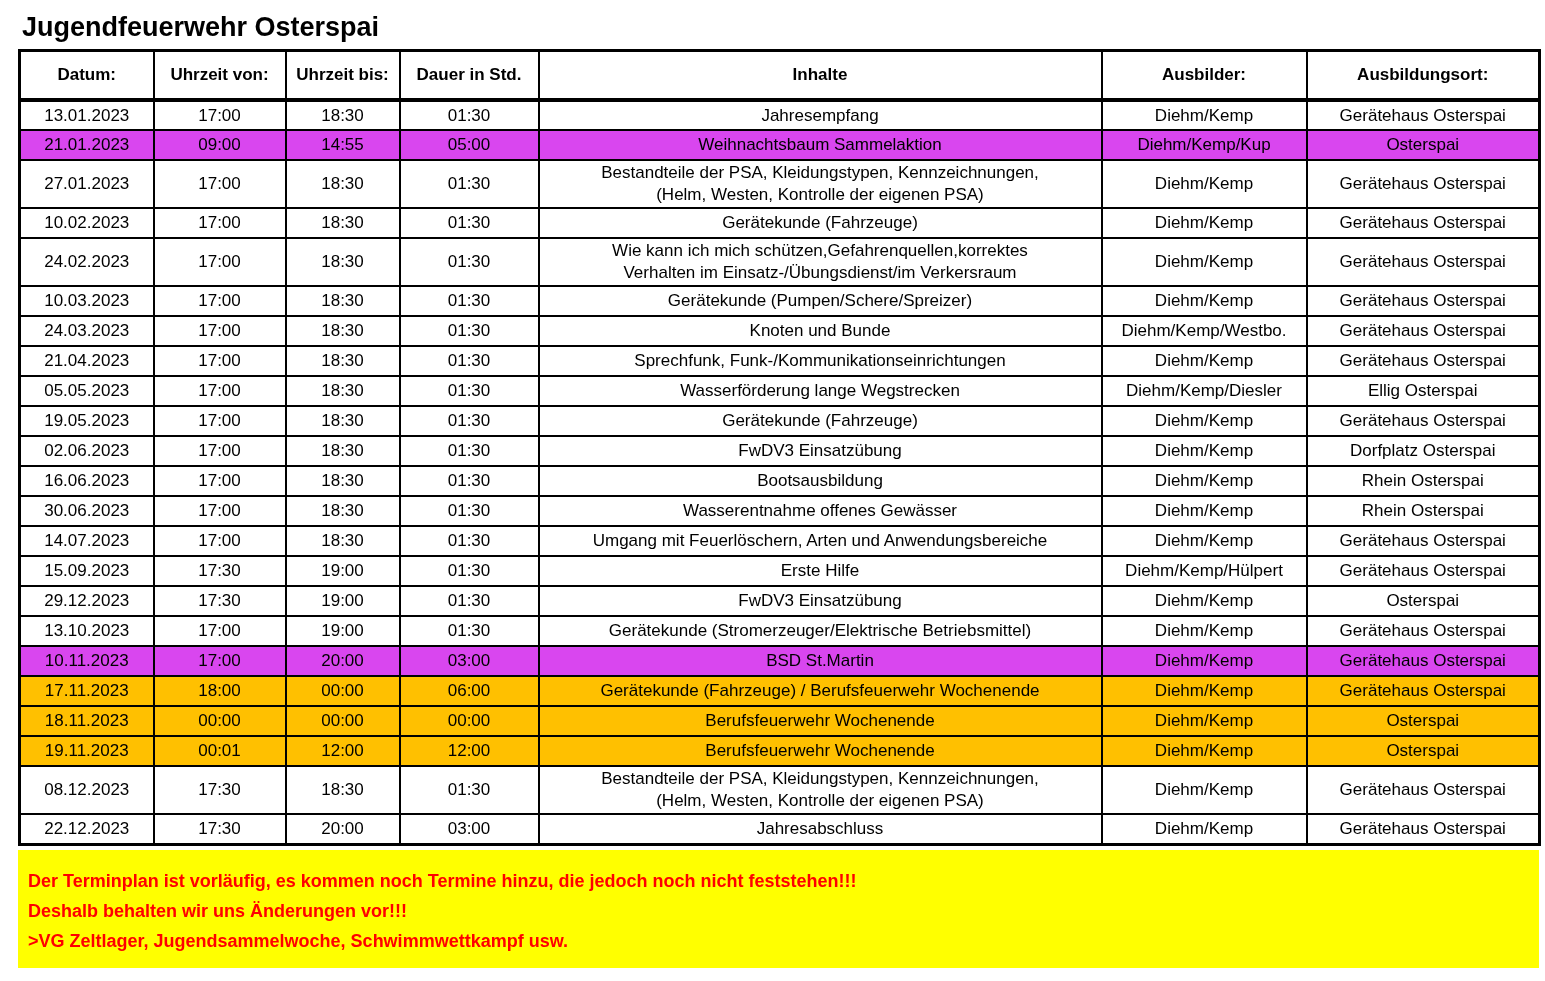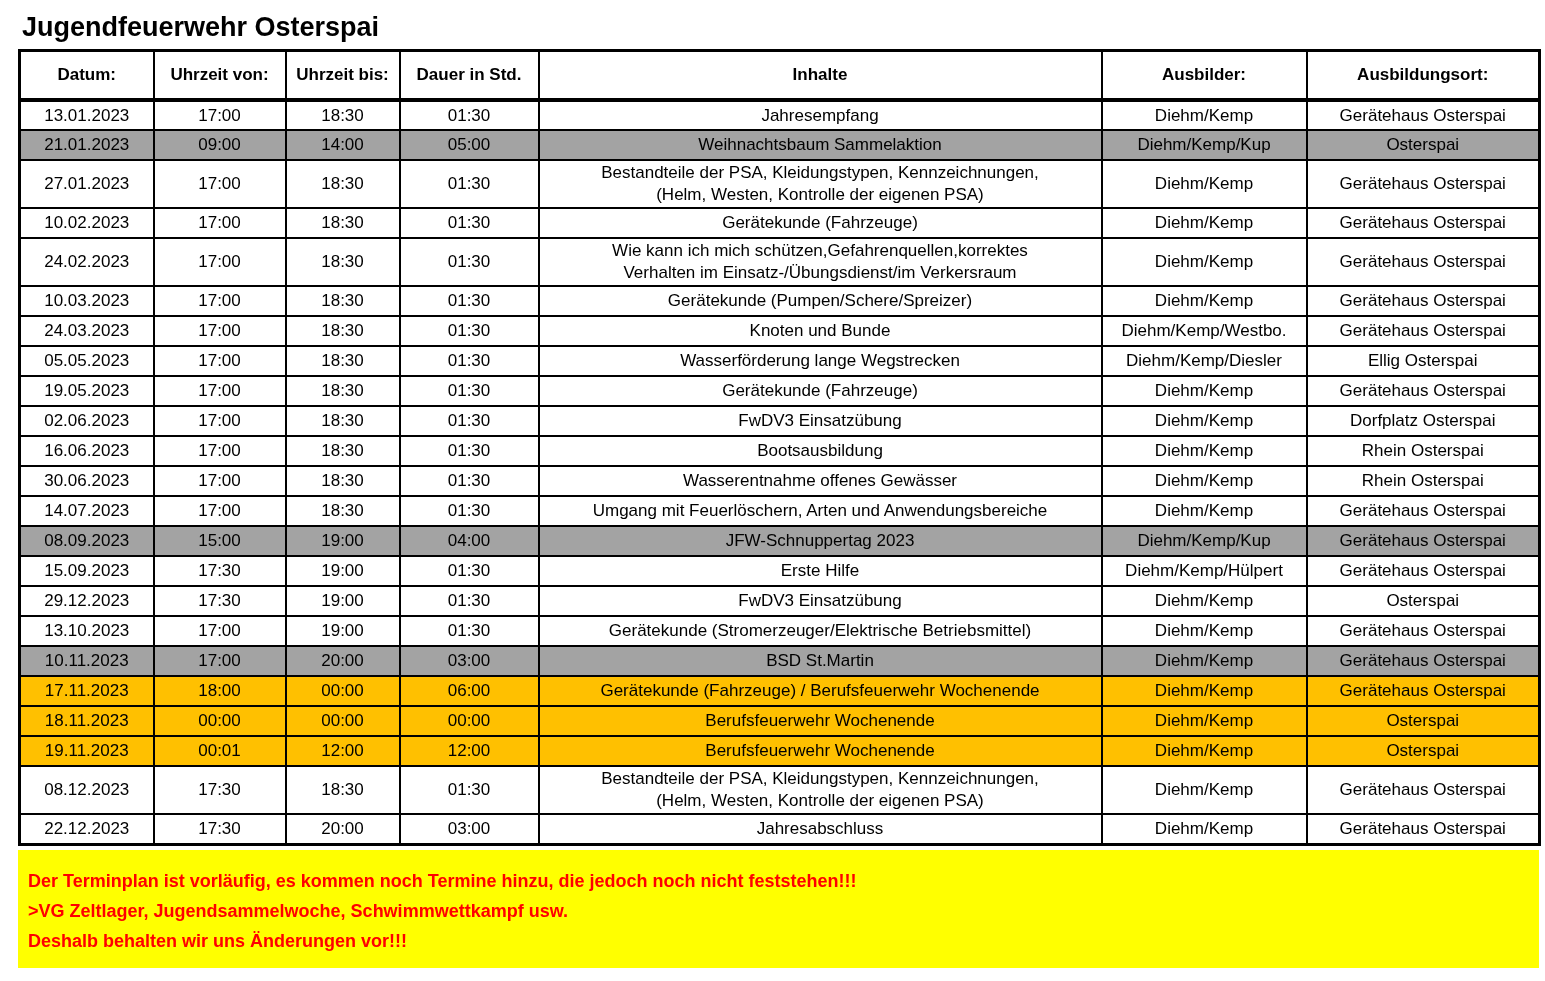--- a/index.html
+++ b/index.html
@@ -53,21 +53,21 @@
   }
   
   col.c-datum { width: 134px; }
   col.c-von   { width: 132px; }
   col.c-bis   { width: 114px; }
   col.c-dauer { width: 139px; }
   col.c-inhalte { width: 563px; }
   col.c-ausbilder { width: 205px; }
   col.c-ort { width: 233px; }
 
-  tr.hl-yellow td { background: #a3a3a3; }
+  tr.hl-yellow td { background: #d946ef; }
   tr.hl-orange td { background: #FFC000; }
   td.align-left { text-align: left; padding-left: 3px; }
 
   .footer-note {
     width: 1521px;
     margin-top: 4px;
     background: #FFFF00;
     padding: 16px 10px 12px 10px;
   }
   .footer-note .note-line {
@@ -111,21 +111,21 @@
           <td>17:00</td>
           <td>18:30</td>
           <td>01:30</td>
           <td>Jahresempfang</td>
           <td>Diehm/Kemp</td>
           <td>Gerätehaus Osterspai</td>
         </tr>
         <tr class="hl-yellow">
           <td>21.01.2023</td>
           <td>09:00</td>
-          <td>14:00</td>
+          <td>14:55</td>
           <td>05:00</td>
           <td>Weihnachtsbaum Sammelaktion</td>
           <td>Diehm/Kemp/Kup</td>
           <td>Osterspai</td>
         </tr>
         <tr>
           <td>27.01.2023</td>
           <td>17:00</td>
           <td>18:30</td>
           <td>01:30</td>
@@ -165,20 +165,29 @@
         <tr>
           <td>24.03.2023</td>
           <td>17:00</td>
           <td>18:30</td>
           <td>01:30</td>
           <td>Knoten und Bunde</td>
           <td>Diehm/Kemp/Westbo.</td>
           <td>Gerätehaus Osterspai</td>
         </tr>
         <tr>
+          <td>21.04.2023</td>
+          <td>17:00</td>
+          <td>18:30</td>
+          <td>01:30</td>
+          <td>Sprechfunk, Funk-/Kommunikationseinrichtungen</td>
+          <td>Diehm/Kemp</td>
+          <td>Gerätehaus Osterspai</td>
+        </tr>
+        <tr>
           <td>05.05.2023</td>
           <td>17:00</td>
           <td>18:30</td>
           <td>01:30</td>
           <td>Wasserförderung lange Wegstrecken</td>
           <td>Diehm/Kemp/Diesler</td>
           <td>Ellig Osterspai</td>
         </tr>
         <tr>
           <td>19.05.2023</td>
@@ -216,29 +225,20 @@
           <td>Diehm/Kemp</td>
           <td>Rhein Osterspai</td>
         </tr>
         <tr>
           <td>14.07.2023</td>
           <td>17:00</td>
           <td>18:30</td>
           <td>01:30</td>
           <td>Umgang mit Feuerlöschern, Arten und Anwendungsbereiche</td>
           <td>Diehm/Kemp</td>
-          <td>Gerätehaus Osterspai</td>
-        </tr>
-        <tr class="hl-yellow">
-          <td>08.09.2023</td>
-          <td>15:00</td>
-          <td>19:00</td>
-          <td>04:00</td>
-          <td>JFW-Schnuppertag 2023</td>
-          <td>Diehm/Kemp/Kup</td>
           <td>Gerätehaus Osterspai</td>
         </tr>
         <tr>
           <td>15.09.2023</td>
           <td>17:30</td>
           <td>19:00</td>
           <td>01:30</td>
           <td>Erste Hilfe</td>
           <td>Diehm/Kemp/Hülpert</td>
           <td>Gerätehaus Osterspai</td>
@@ -314,17 +314,17 @@
           <td>03:00</td>
           <td>Jahresabschluss</td>
           <td>Diehm/Kemp</td>
           <td>Gerätehaus Osterspai</td>
         </tr>
       </tbody>
   </table>
 
   <div class="footer-note">
     <div class="note-line">Der Terminplan ist vorläufig, es kommen noch Termine hinzu, die jedoch noch nicht feststehen!!!</div>
+    <div class="note-line">Deshalb behalten wir uns Änderungen vor!!!</div>
     <div class="note-line">&gt;VG Zeltlager, Jugendsammelwoche, Schwimmwettkampf usw.</div>
-    <div class="note-line">Deshalb behalten wir uns Änderungen vor!!!</div>
   </div>
 
 </div>
 
 </body></html>

